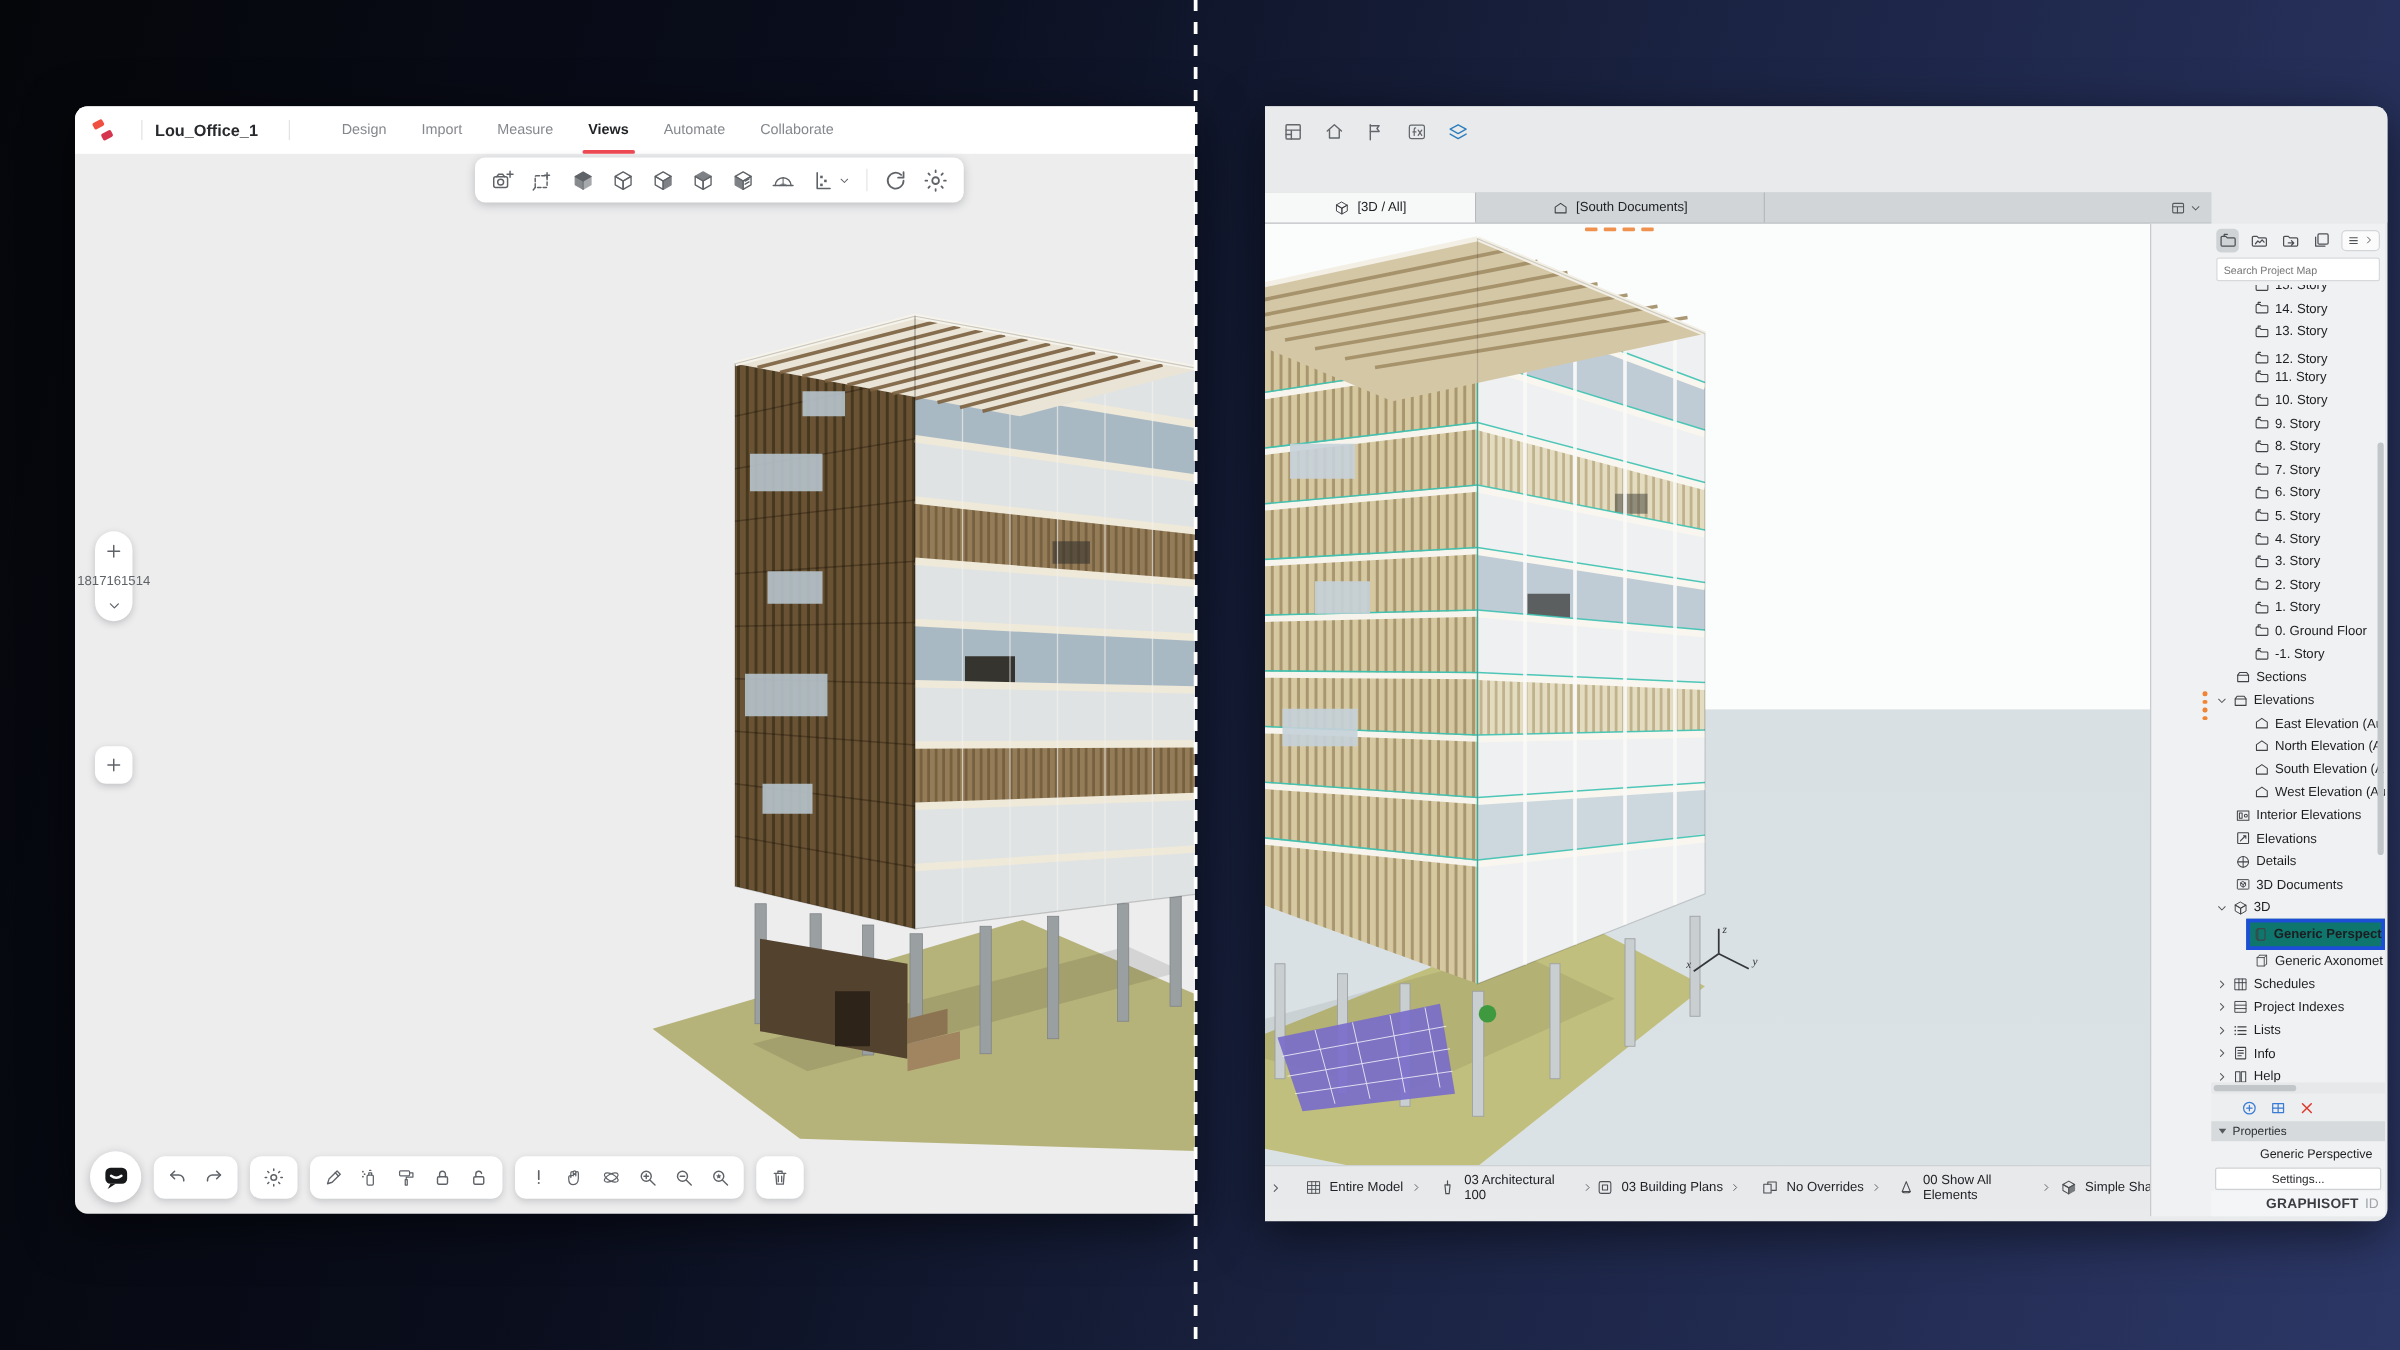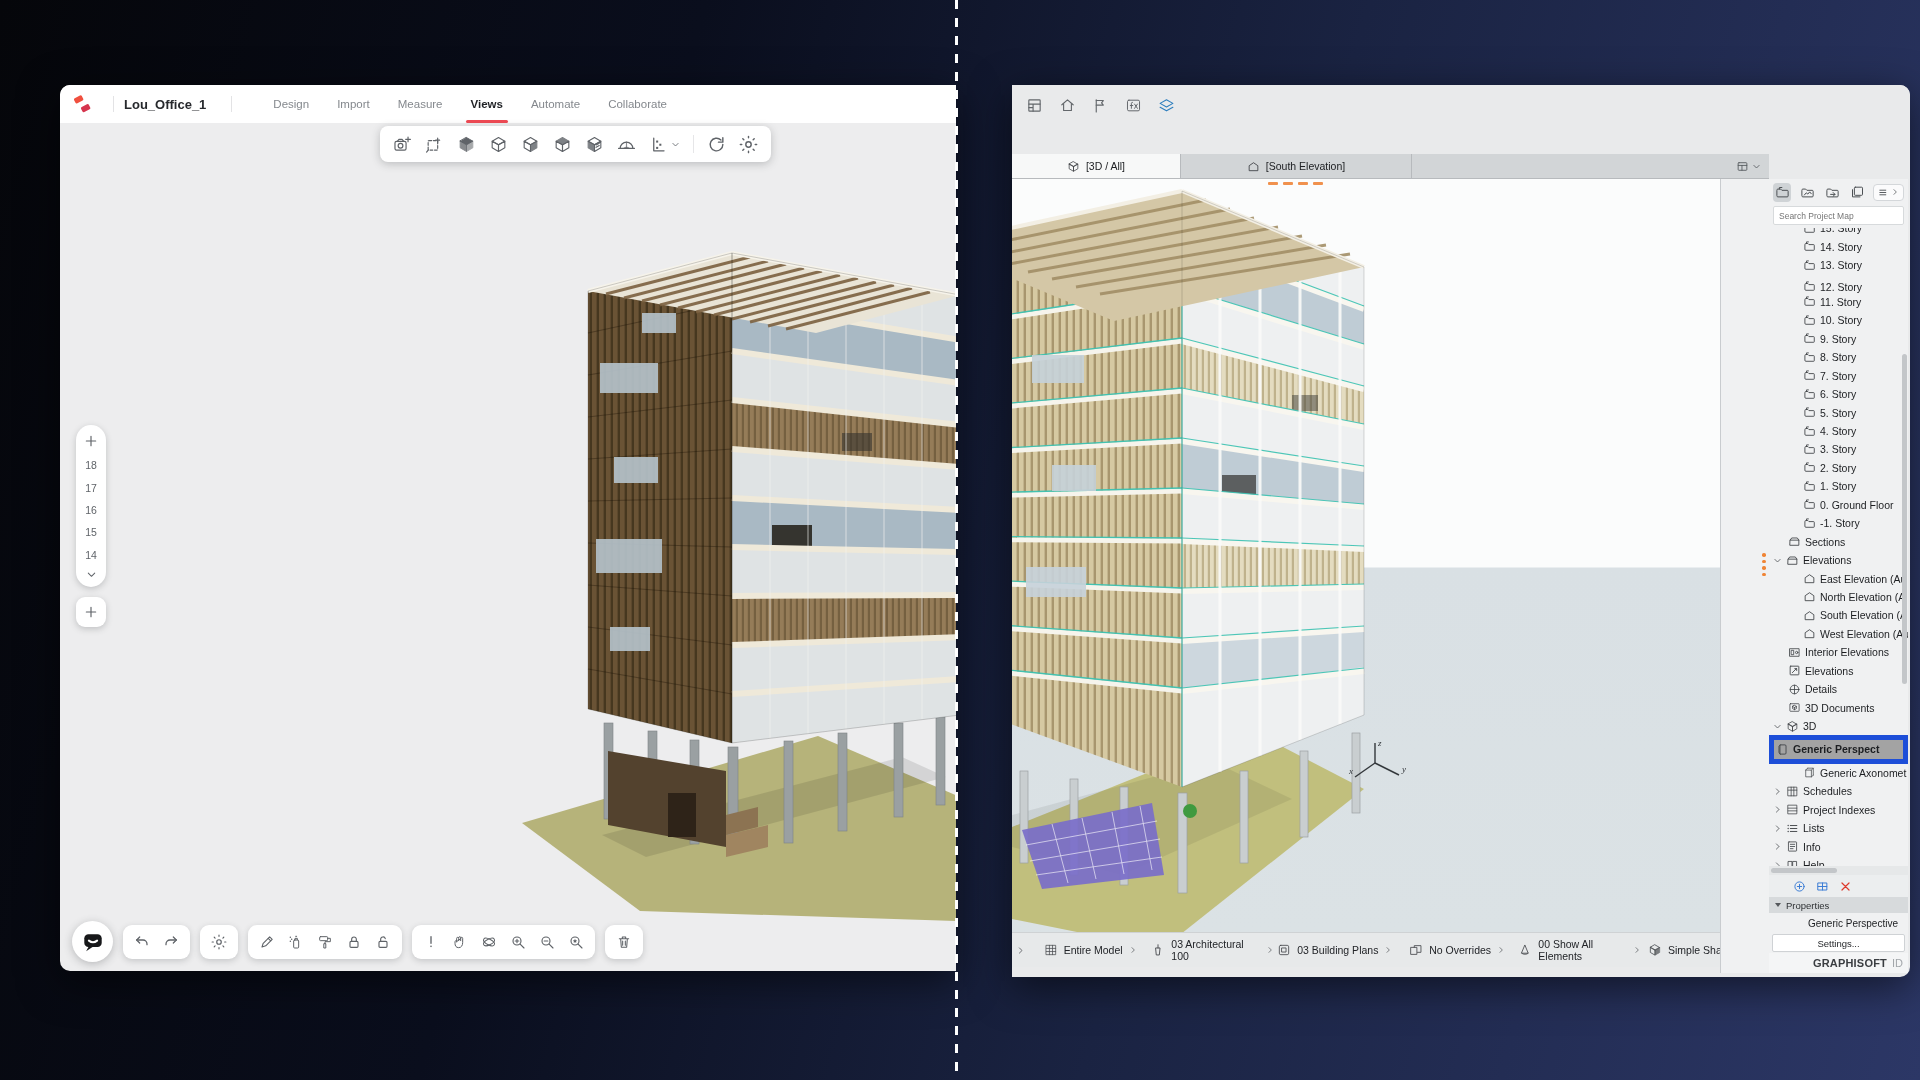--- a/index.html
+++ b/index.html
@@ -93,21 +93,21 @@
   .sb-menu{margin-left:auto;display:flex;align-items:center;gap:2px;color:#4c5054;border:1px solid #d4d7da;
     background:#fbfbfc;border-radius:4px;padding:2px 4px;cursor:pointer;}
   .sb-menu .icw{width:11px;height:11px;} .sb-menu .chv{width:8px;height:8px;}
   .sb-search{height:17px;margin:1px 4px 3px;background:#fff;border:1px solid #d7dadc;border-radius:2px;
     font-size:8.5px;color:#b4b8bc;padding:0 5px;font-family:"Liberation Sans",sans-serif;outline:none;}
   .sb-tree{position:relative;flex:1;overflow:hidden;}
   .t-row{height:18.45px;display:flex;align-items:center;gap:4px;font-size:10.5px;color:#1c1e21;
     white-space:nowrap;cursor:pointer;}
   .t-row .arrow{width:9px;height:9px;color:#55585c;flex:0 0 auto;}
   .t-row .ticon{width:13px;height:13px;color:#3f4246;flex:0 0 auto;}
-  .t-row.sel{background:#a3a3a3;border:5px solid #1d4ed8;font-weight:700;padding-left:3px;}
+  .t-row.sel{background:#0f766e;border:3px solid #1d4ed8;font-weight:700;margin-left:28px;padding-left:3px;}
   .t-row.clip{margin-top:-9px;}
   .sb-vscroll{position:absolute;right:1px;top:126px;width:5px;height:330px;background:#c3c6c9;border-radius:3px;}
   .sb-hscroll{height:9px;position:relative;background:#e6e8e9;}
   .sb-hscroll i{position:absolute;left:2px;top:1.5px;width:66px;height:5px;background:#c3c6c9;border-radius:3px;}
   .sb-actions{height:22px;display:flex;align-items:center;gap:10px;padding-left:24px;background:#eceeef;}
   .sb-actions .icw{width:13px;height:13px;cursor:pointer;}
   .a-blue{color:#3a7bd5;} .a-red{color:#dd3a2d;}
   .sb-prophead{height:16px;background:#d7dadc;display:flex;align-items:center;gap:5px;padding-left:6px;
     font-size:9.5px;color:#2e3134;cursor:pointer;}
   .sb-prophead .tri{width:0;height:0;border-left:3.5px solid transparent;border-right:3.5px solid transparent;
@@ -373,21 +373,21 @@
           </span>
         </span>
       </div>
 
     <div class="story-bar">
       <span class="icw story-plus">
           <svg viewBox="0 0 24 24" fill="none" stroke="currentColor" stroke-width="2" stroke-linecap="round" stroke-linejoin="round">
             <path d="M12 4v16M4 12h16"></path>
           </svg>
         </span>
-      <div style="display:flex;flex-direction:column;align-items:flex-end;">
+      <div style="display:flex;flex-direction:row;align-items:flex-end;">
           <div class="story-num">18</div>
           <div class="story-num">17</div>
           <div class="story-num">16</div>
           <div class="story-num">15</div>
           <div class="story-num">14</div>
         </div>
       <span class="icw story-chv">
           <svg viewBox="0 0 24 24" fill="none" stroke="currentColor" stroke-width="2.2" stroke-linecap="round" stroke-linejoin="round">
             <path d="M5 9l7 7 7-7"></path>
           </svg>
@@ -563,21 +563,21 @@
             </svg>
           </span>
           <span>[3D / All]</span>
         </div>
         <div class="ra-tab" style="width: 230px;">
           <span class="icw">
             <svg viewBox="0 0 24 24" fill="none" stroke="currentColor" stroke-width="1.6" stroke-linecap="round" stroke-linejoin="round">
               <path d="M4 19v-8.5L12 5l8 5.5V19z"></path>
             </svg>
           </span>
-          <span>[South Elevation]</span>
+          <span>[South Documents]</span>
         </div>
         <div class="ra-tab-fill"></div>
         <div class="ra-tab-end">
           <span class="icw">
             <svg viewBox="0 0 24 24" fill="none" stroke="currentColor" stroke-width="1.6" stroke-linecap="round" stroke-linejoin="round">
               <rect x="4" y="5" width="16" height="14" rx="1.5"></rect>
               <path d="M4 10h16M11 10v9"></path>
             </svg>
           </span>
           <span class="icw chv">

